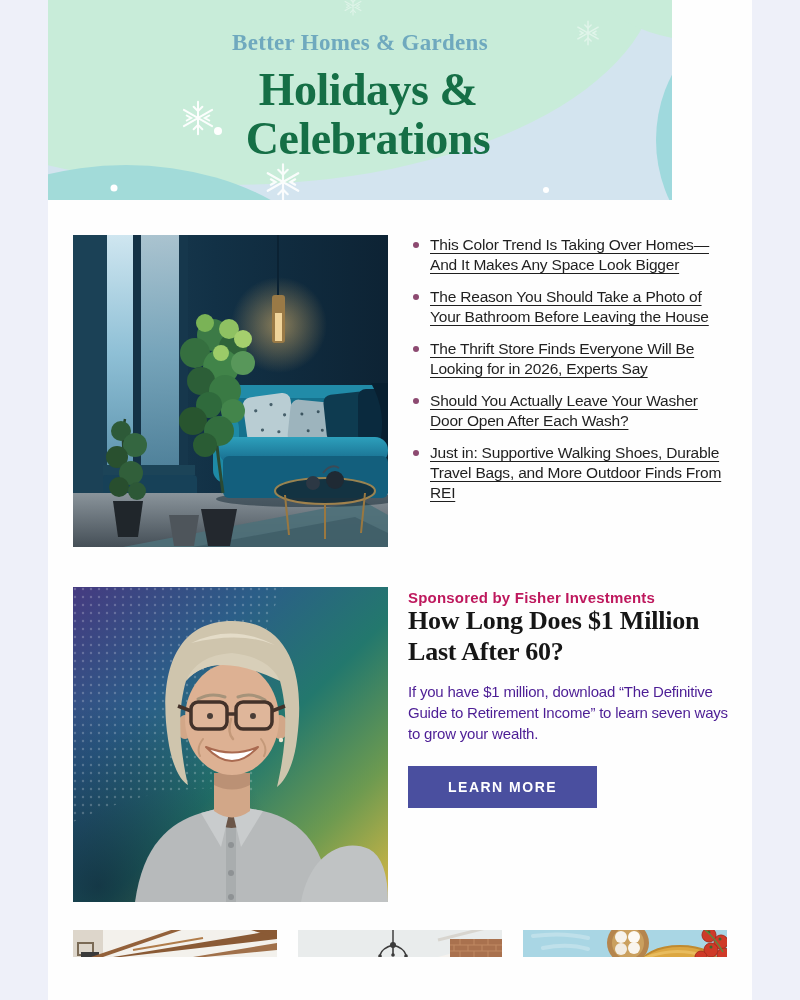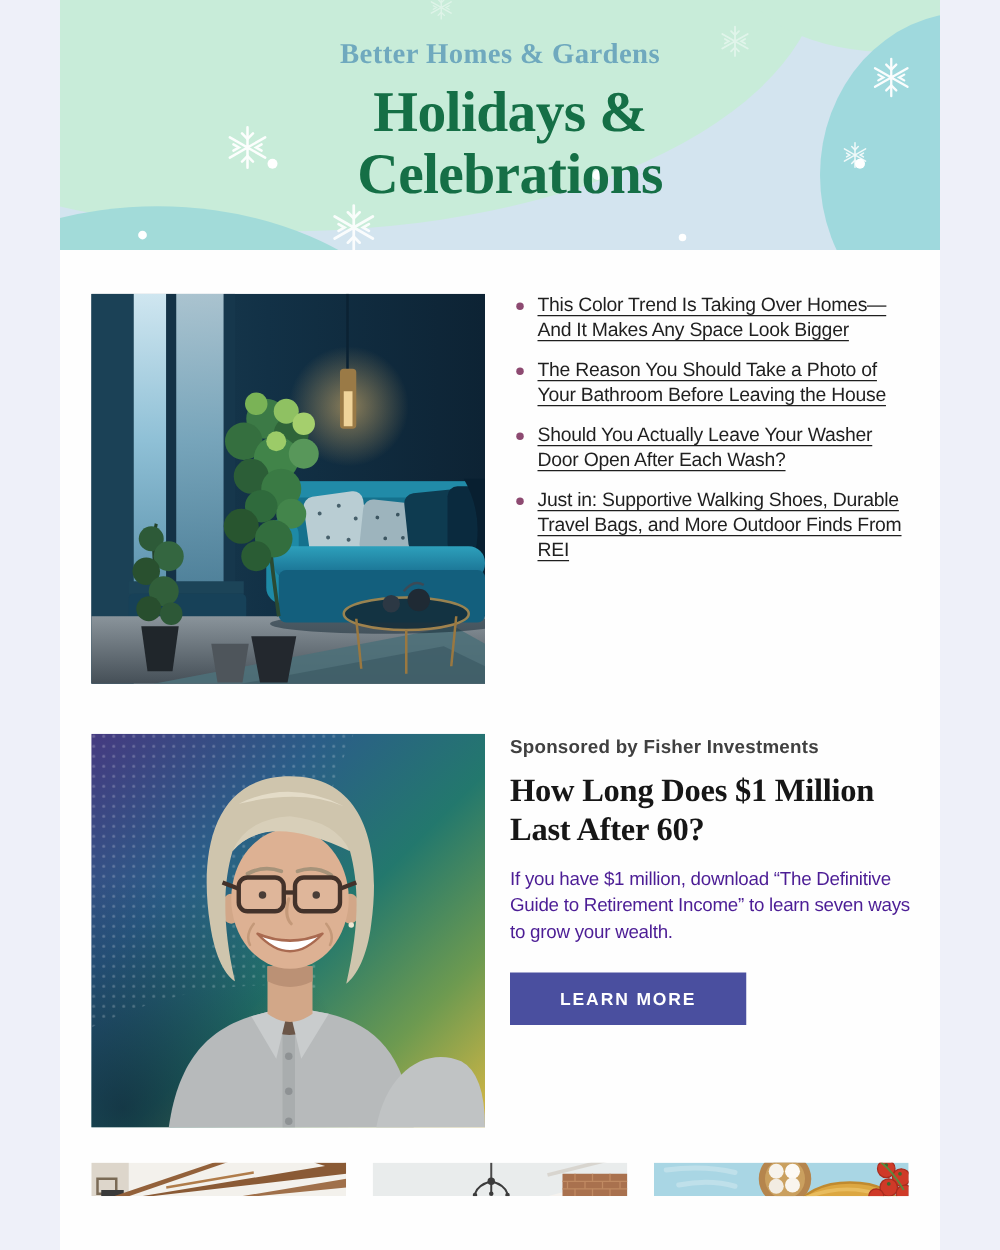--- a/index.html
+++ b/index.html
@@ -1,21 +1,21 @@
 <!DOCTYPE html>
 <html style="--page_margin_bg: #eef0f9; --content_bg: #fefefe; --header_bg: #d3e4ef; --header_mint: #c8ecd9; --header_teal: #a2dbd9; --brand_logo: #6fa9be; --title_green: #156f46; --bullet: #8d4a71; --link_text: #1f1f1f; --accent_button: #4a4f9f;"><head>
 <meta charset="utf-8">
 <style>
   * { margin:0; padding:0; box-sizing:border-box; }
   html,body { width:800px; height:1000px; overflow:hidden; }
   body { background:var(--page_margin_bg,#eef0f9); font-family:"Liberation Sans",sans-serif; }
   .email { width:704px; margin:0 auto; background:var(--content_bg,#fefefe); height:1000px; }
 
   
-  .nl-header { position:relative; width:704px; height:200px; background:var(--header_bg,#d3e4ef); overflow:hidden; }
+  .nl-header { position:relative; width:624px; height:200px; background:var(--header_bg,#d3e4ef); overflow:hidden; }
   .nl-header svg.decor { position:absolute; inset:0; }
   .nl-logo { position:absolute; top:30px; left:0; right:0; text-align:center;
     font-family:"Liberation Serif",serif; font-weight:bold; font-size:23px; letter-spacing:.3px;
     color:var(--brand_logo,#6fa9be); }
   .nl-title { position:absolute; top:66px; left:16px; right:0; text-align:center;
     font-family:"Liberation Serif",serif; font-weight:600; font-size:46px; line-height:1.06;
     color:var(--title_green,#156f46); white-space:pre-line; letter-spacing:-0.5px; }
 
   
   main { padding:35px 24px 0 25px; }
@@ -28,21 +28,21 @@
     color:#181818; margin:-4px 0 14px; letter-spacing:-0.3px; }
   ul.trend-list { list-style:none; }
   ul.trend-list li { position:relative; padding-left:22px; margin-bottom:12px;
     font-size:15.5px; line-height:20px; letter-spacing:-0.2px; }
   ul.trend-list li::before { content:""; position:absolute; left:5px; top:7px; width:6px; height:6px;
     border-radius:50%; background:var(--bullet,#8d4a71); }
   ul.trend-list a { color:var(--link_text,#1f1f1f); text-decoration:underline;
     text-underline-offset:3px; text-decoration-thickness:1px; cursor:pointer; }
 
   .sponsored { margin-top:40px; }
-  .sp-label { font-size:15px; font-weight:bold; color:#404040; margin:2px 0 12px; letter-spacing:.2px; }
+  .sp-label { font-size:15px; font-weight:bold; color:#be185d; margin:2px 0 0; letter-spacing:.2px; }
   .sp-headline { font-family:"Liberation Serif",serif; font-weight:bold; font-size:26px;
     line-height:1.18; color:#161616; margin-bottom:14px; letter-spacing:-0.2px; }
   .sp-body { font-size:15px; line-height:21px; color:#4c1d95; letter-spacing:-0.2px; margin-bottom:22px; }
   .cta-btn { display:inline-block; background:var(--accent_button,#4a4f9f); color:#fff;
     font-size:14px; font-weight:bold; letter-spacing:1.5px; padding:13px 40px;
     border:none; cursor:pointer; font-family:"Liberation Sans",sans-serif; }
 
   .thumbs { margin-top:28px; display:flex; gap:21px; height:27px; overflow:hidden; }
   .thumb { width:204px; height:27px; overflow:hidden; cursor:pointer; }
 </style>
@@ -189,20 +189,21 @@
           <path d="M212 260 L216 300 M292 258 L288 298 M252 269 L252 304" stroke="#9a7840" stroke-width="2" fill="none"></path>
           <circle cx="240" cy="248" r="7" fill="#2c3844"></circle>
           <circle cx="262" cy="245" r="9" fill="#1f2a34"></circle>
           <path d="M250 238 q8 -10 16 -5" stroke="#3c4a56" stroke-width="2" fill="none"></path>
         </svg>
       </a>
       <div class="col">
         <ul class="trend-list">
           <li><a>This Color Trend Is Taking Over Homes—And It Makes Any Space Look Bigger</a></li>
           <li><a>The Reason You Should Take a Photo of Your Bathroom Before Leaving the House</a></li>
+          <li><a>The Thrift Store Finds Everyone Will Be Looking for in 2026, Experts Say</a></li>
           <li><a>Should You Actually Leave Your Washer Door Open After Each Wash?</a></li>
           <li><a>Just in: Supportive Walking Shoes, Durable Travel Bags, and More Outdoor Finds From REI</a></li>
         </ul>
       </div>
     </section>
 
     <section class="row sponsored">
       <a class="photo">
         <svg width="315" height="315" viewBox="0 0 315 315">
           <defs>

